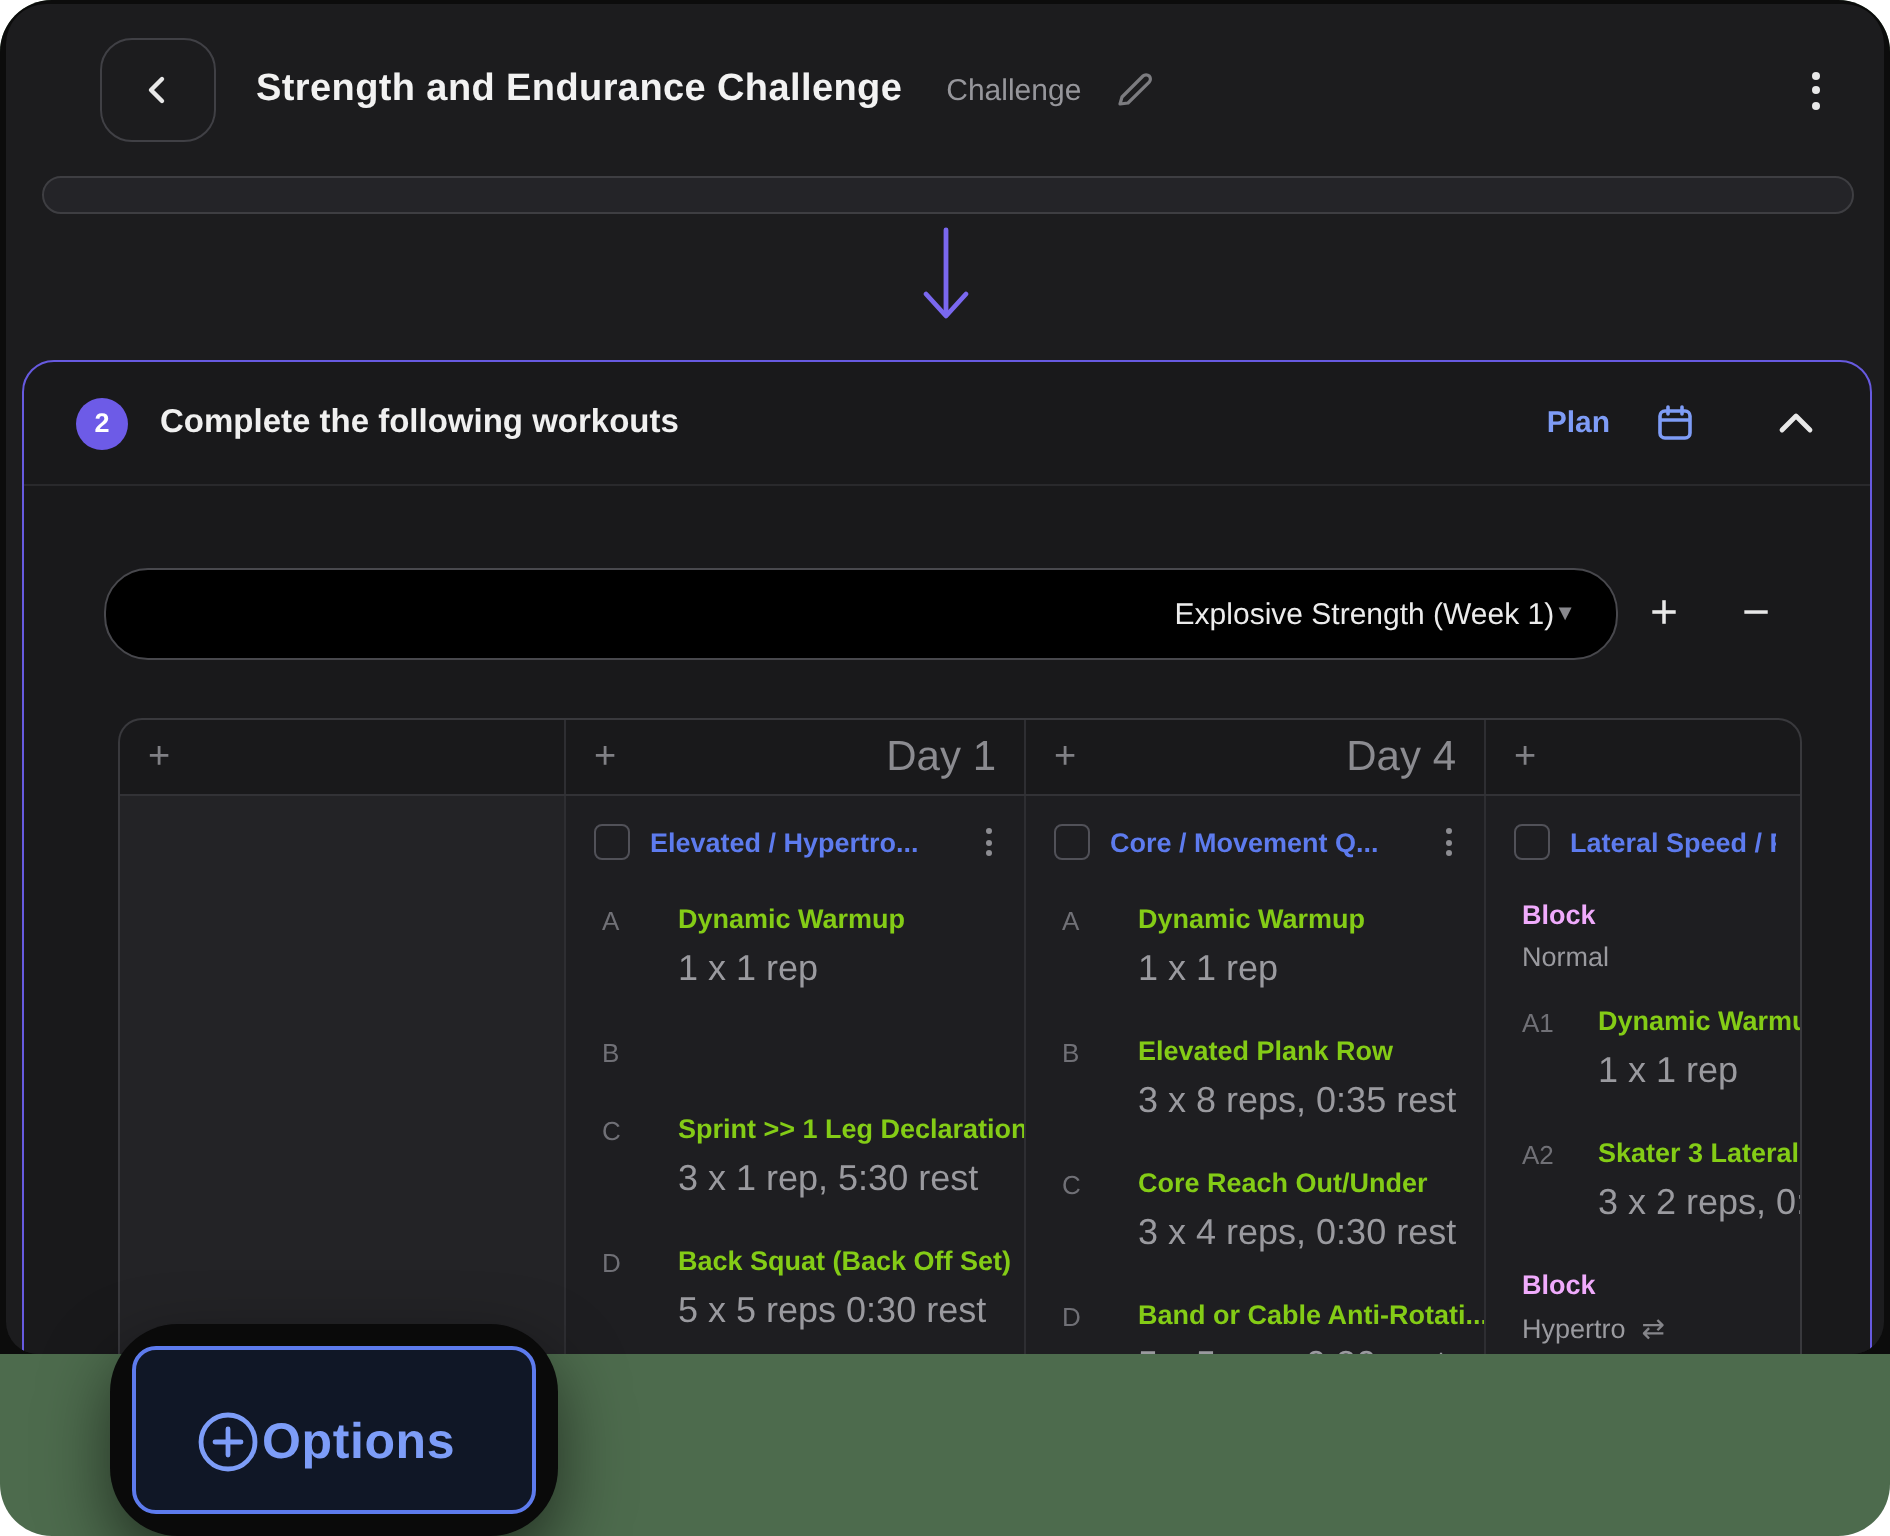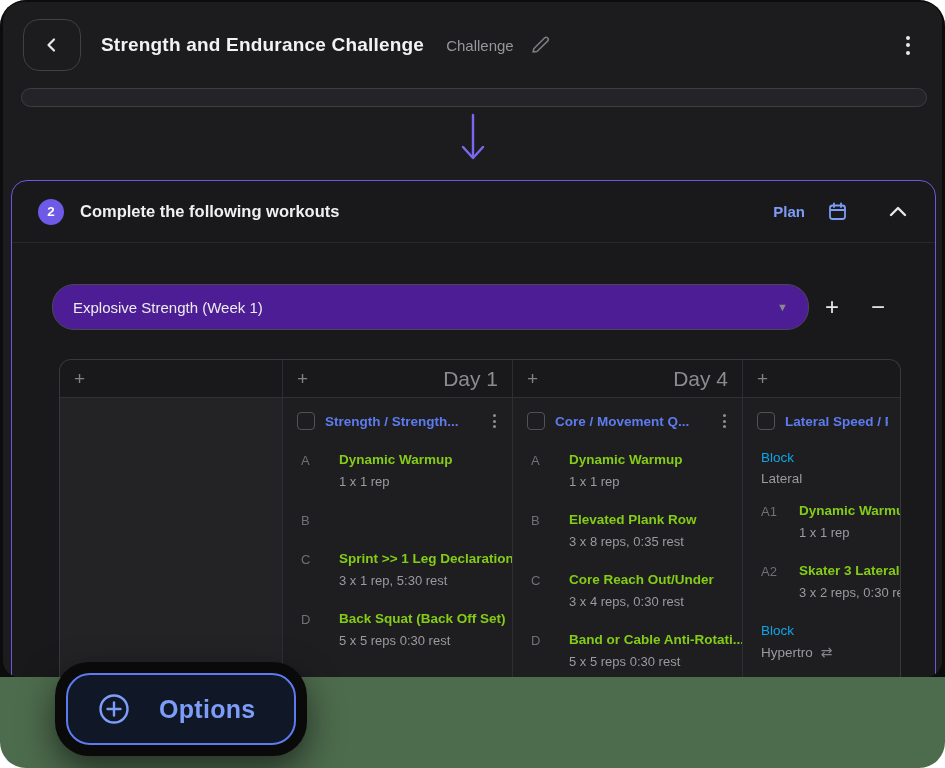--- a/index.html
+++ b/index.html
@@ -1,21 +1,21 @@
 <!DOCTYPE html>
 <html><head>
 <meta charset="utf-8">
 <style>
   * { margin:0; padding:0; box-sizing:border-box; }
   html,body { background:#ffffff; }
   body { width:945px; height:768px; font-family:"Liberation Sans", sans-serif; }
 
   .screen { position:relative; width:945px; height:768px; border-radius:26px; overflow:hidden; background:#4d6b4d; }
   .backdrop-top { position:absolute; top:0; left:0; right:0; height:677px; background:#0c0c0c; }
-  .app-window { position:absolute; top:2px; left:3px; right:3px; height:675px; background:#1c1c1e; border-radius:20px 20px 16px 16px; overflow:hidden; }
+  .app-window { position:absolute; top:2px; left:3px; right:3px; height:675px; background:#1c1c1e; border-radius:20px 20px 16px 16px; overflow:hidden;padding-left:27px; }
 
   
   .header { height:86px; display:flex; align-items:center; padding:0 28px 0 20px; }
   .back-btn { width:58px; height:52px; border:1.5px solid #404045; border-radius:16px; display:flex; align-items:center; justify-content:center; cursor:pointer; background:transparent; }
   .page-title { font-size:19px; font-weight:bold; color:#f2f2f2; letter-spacing:.2px; margin-left:20px; }
   .type-label { font-size:15px; color:#96969b; margin-left:22px; }
   .pencil { margin-left:16px; display:flex; }
   .hdr-spacer { flex:1; }
   .kebab { display:flex; flex-direction:column; gap:3.5px; padding:4px; }
   .kebab i { width:4px; height:4px; border-radius:50%; background:#e8e8e8; }
@@ -30,21 +30,21 @@
   .step-card { position:absolute; left:8px; right:6px; top:178px; height:580px; background:#19191b; border:1.5px solid #675ae0; border-radius:16px; overflow:hidden; }
   .card-header { height:62px; display:flex; align-items:center; padding:0 28px 0 26px; border-bottom:1px solid #29292c; }
   .step-badge { width:26px; height:26px; border-radius:50%; background:#6d5be7; color:#fff; font-size:13.5px; font-weight:bold; display:flex; align-items:center; justify-content:center; }
   .step-title { font-size:16.5px; font-weight:bold; color:#f0f0f0; margin-left:16px; }
   .plan-group { margin-left:auto; display:flex; align-items:center; gap:23px; cursor:pointer; }
   .plan-label { color:#7e9cf6; font-size:15px; font-weight:bold; }
   .collapse-btn { margin-left:42px; display:flex; cursor:pointer; }
 
   
   .selector-row { display:flex; align-items:center; margin:41px 30px 0 40px; }
-  .week-select { width:757px; height:46px; border:1px solid #48484d; background:#4c1d95; border-radius:22px; display:flex; align-items:center; justify-content:space-between; padding:0 20px; cursor:pointer; }
+  .week-select { width:757px; height:46px; border:1px solid #48484d; background:#000000; border-radius:22px; display:flex; align-items:center; justify-content:flex-end; padding:0 20px; cursor:pointer; }
   .week-select .val { font-size:15px; color:#ececec; }
   .caret { font-size:11px; color:#88888d; }
   .icon-btn { color:#e8e8e8; font-size:24px; width:46px; text-align:center; cursor:pointer; user-select:none; line-height:1; }
 
   
   .board { margin:29px 0 0 47px; width:842px; border:1px solid #39393d; border-bottom:none; border-radius:12px 12px 0 0; overflow:hidden; }
   .board-header { display:flex; height:38px; border-bottom:1px solid #323236; }
   .bh-cell { display:flex; align-items:center; justify-content:space-between; padding:0 14px; border-right:1px solid #2e2e32; }
   .bh-cell:last-child { border-right:none; }
   .bh-plus { color:#808085; font-size:19px; cursor:pointer; line-height:1; }
@@ -58,29 +58,29 @@
 
   .workout-header { display:flex; align-items:center; gap:10px; padding:4px 2px 12px 2px; }
   .checkbox { width:18px; height:18px; min-width:18px; border:1.5px solid #515158; border-radius:4px; cursor:pointer; }
   .w-title { color:#5d7bee; font-size:13.5px; font-weight:bold; flex:1; white-space:nowrap; overflow:hidden; }
   .w-kebab { color:#8d8d92; display:flex; flex-direction:column; gap:2.5px; padding:2px 4px; cursor:pointer; }
   .w-kebab i { width:3px; height:3px; border-radius:50%; background:#8d8d92; }
 
   .entry { display:flex; gap:14px; margin:10px 0 23px 6px; }
   .tag { width:24px; min-width:24px; color:#707076; font-size:13px; padding-top:1px; }
   .e-name { font-size:13.5px; font-weight:bold; color:#84cc16; white-space:nowrap; }
-  .e-detail { font-size:13px; color:#9a9a9f; margin-top:7px; white-space:nowrap; }
-
-  .block-label { font-size:13.5px; font-weight:normal; color:#0ea5e9; margin:8px 0 6px 6px; }
+  .e-detail { font-size:18px; color:#9a9a9f; margin-top:7px; white-space:nowrap; }
+
+  .block-label { font-size:13.5px; font-weight:bold; color:#f0abfc; margin:8px 0 6px 6px; }
   .block-type { font-size:13.5px; color:#9a9a9f; margin:0 0 17px 6px; display:flex; align-items:center; gap:8px; white-space:nowrap; }
   .cycle-ico { font-size:14px; color:#85858a; }
 
   
   .options-outer { position:absolute; left:55px; top:662px; background:#0a0a0a; border-radius:34px; padding:11px; box-shadow:0 14px 34px rgba(0,0,0,.55); cursor:pointer; }
-  .options-inner { border:2px solid #5d7bee; background:#101726; border-radius:24px; display:flex; align-items:center; gap:29px; padding:18px 38px 18px 30px; }
+  .options-inner { border:2px solid #5d7bee; background:#101726; border-radius:12px; display:flex; align-items:center; gap:1px; padding:30px 38px 18px 30px; }
   .options-label { color:#7d9df8; font-size:25px; font-weight:bold; letter-spacing:.3px; }
 
   svg { display:block; }
 </style>
 </head>
 <body>
 
 <div class="screen">
   <div class="backdrop-top"></div>
 
@@ -169,21 +169,21 @@
           </div>
         </div>
 
         <div class="board-body">
 
           <div class="col col-empty w0"></div>
 
           <div class="col col-workout w1">
             <div class="workout-header">
               <span class="checkbox"></span>
-              <span class="w-title">Strength / Strength...</span>
+              <span class="w-title">Elevated / Hypertro...</span>
               <span class="w-kebab">
                   <i></i>
                   <i></i>
                   <i></i>
                 </span>
             </div>
             <div class="entry">
               <span class="tag">A</span>
               <span>
                   <div class="e-name">Dynamic Warmup</div>
@@ -248,21 +248,21 @@
                 </span>
             </div>
           </div>
 
           <div class="col col-workout w3">
             <div class="workout-header">
               <span class="checkbox"></span>
               <span class="w-title">Lateral Speed / Ply</span>
             </div>
             <div class="block-label">Block</div>
-            <div class="block-type">Lateral</div>
+            <div class="block-type">Normal</div>
             <div class="entry">
               <span class="tag">A1</span>
               <span>
                   <div class="e-name">Dynamic Warmup</div>
               <div class="e-detail">1 x 1 rep</div>
                 </span>
             </div>
             <div class="entry">
               <span class="tag">A2</span>
               <span>

